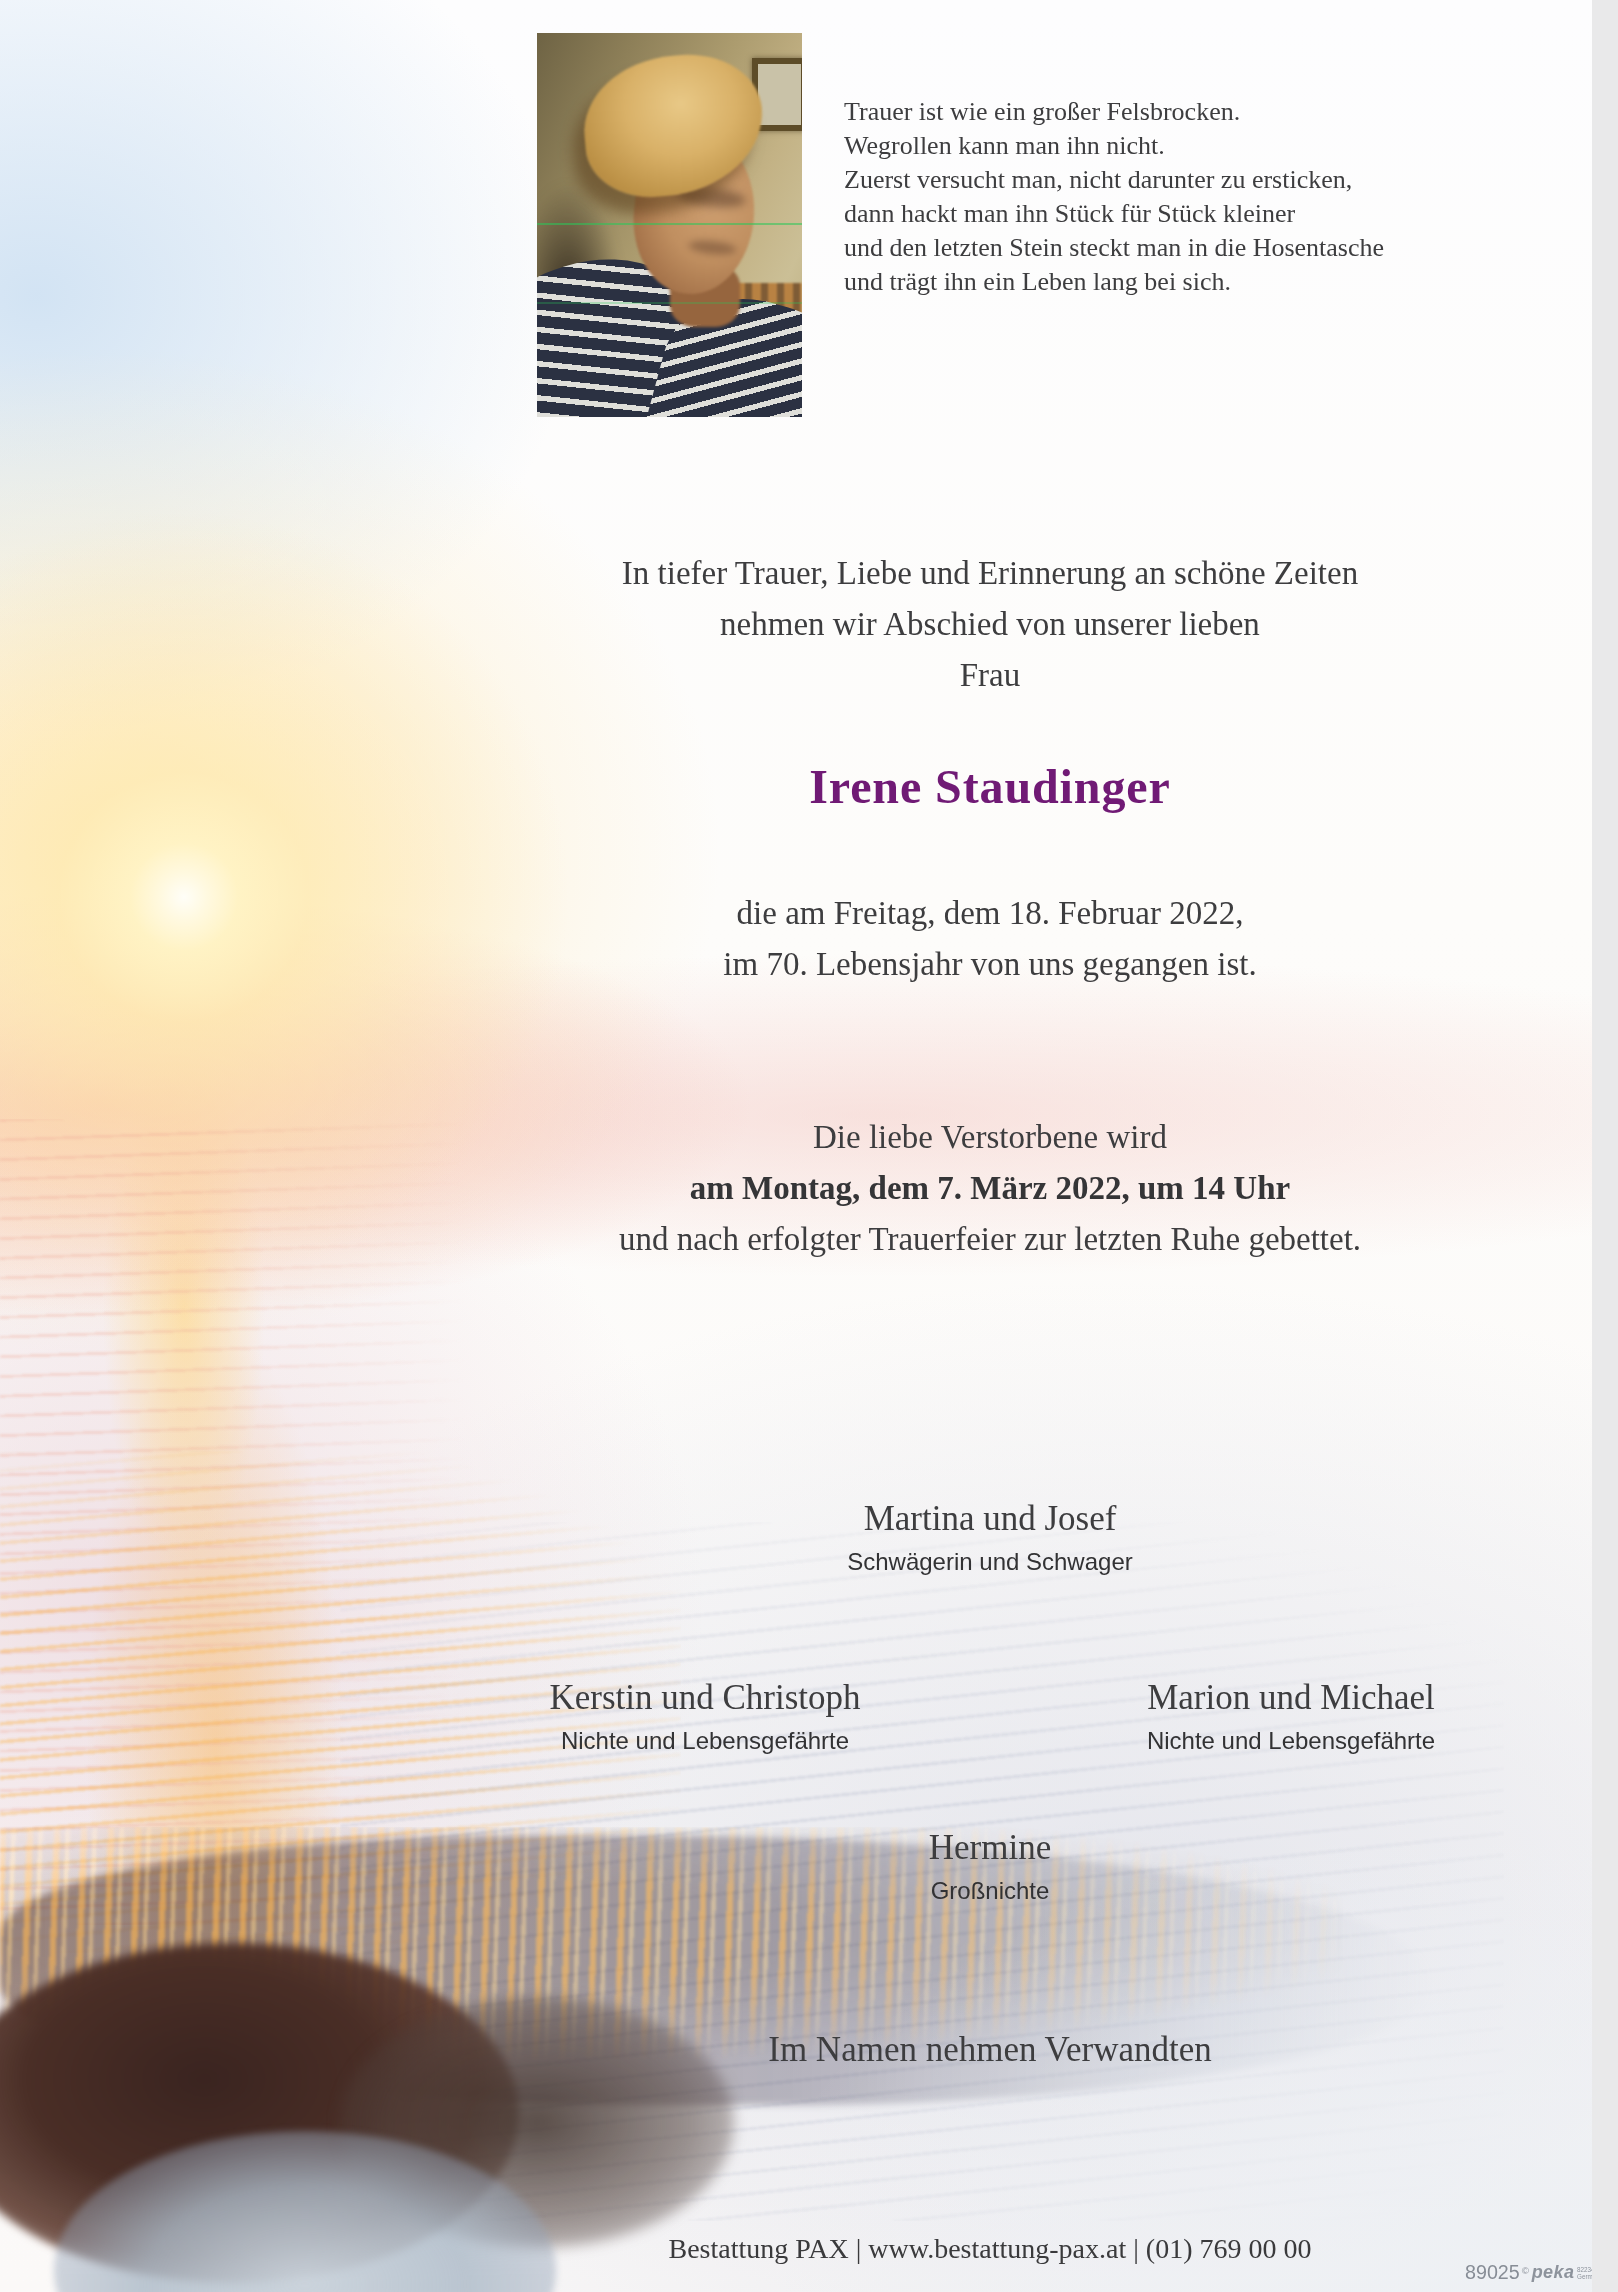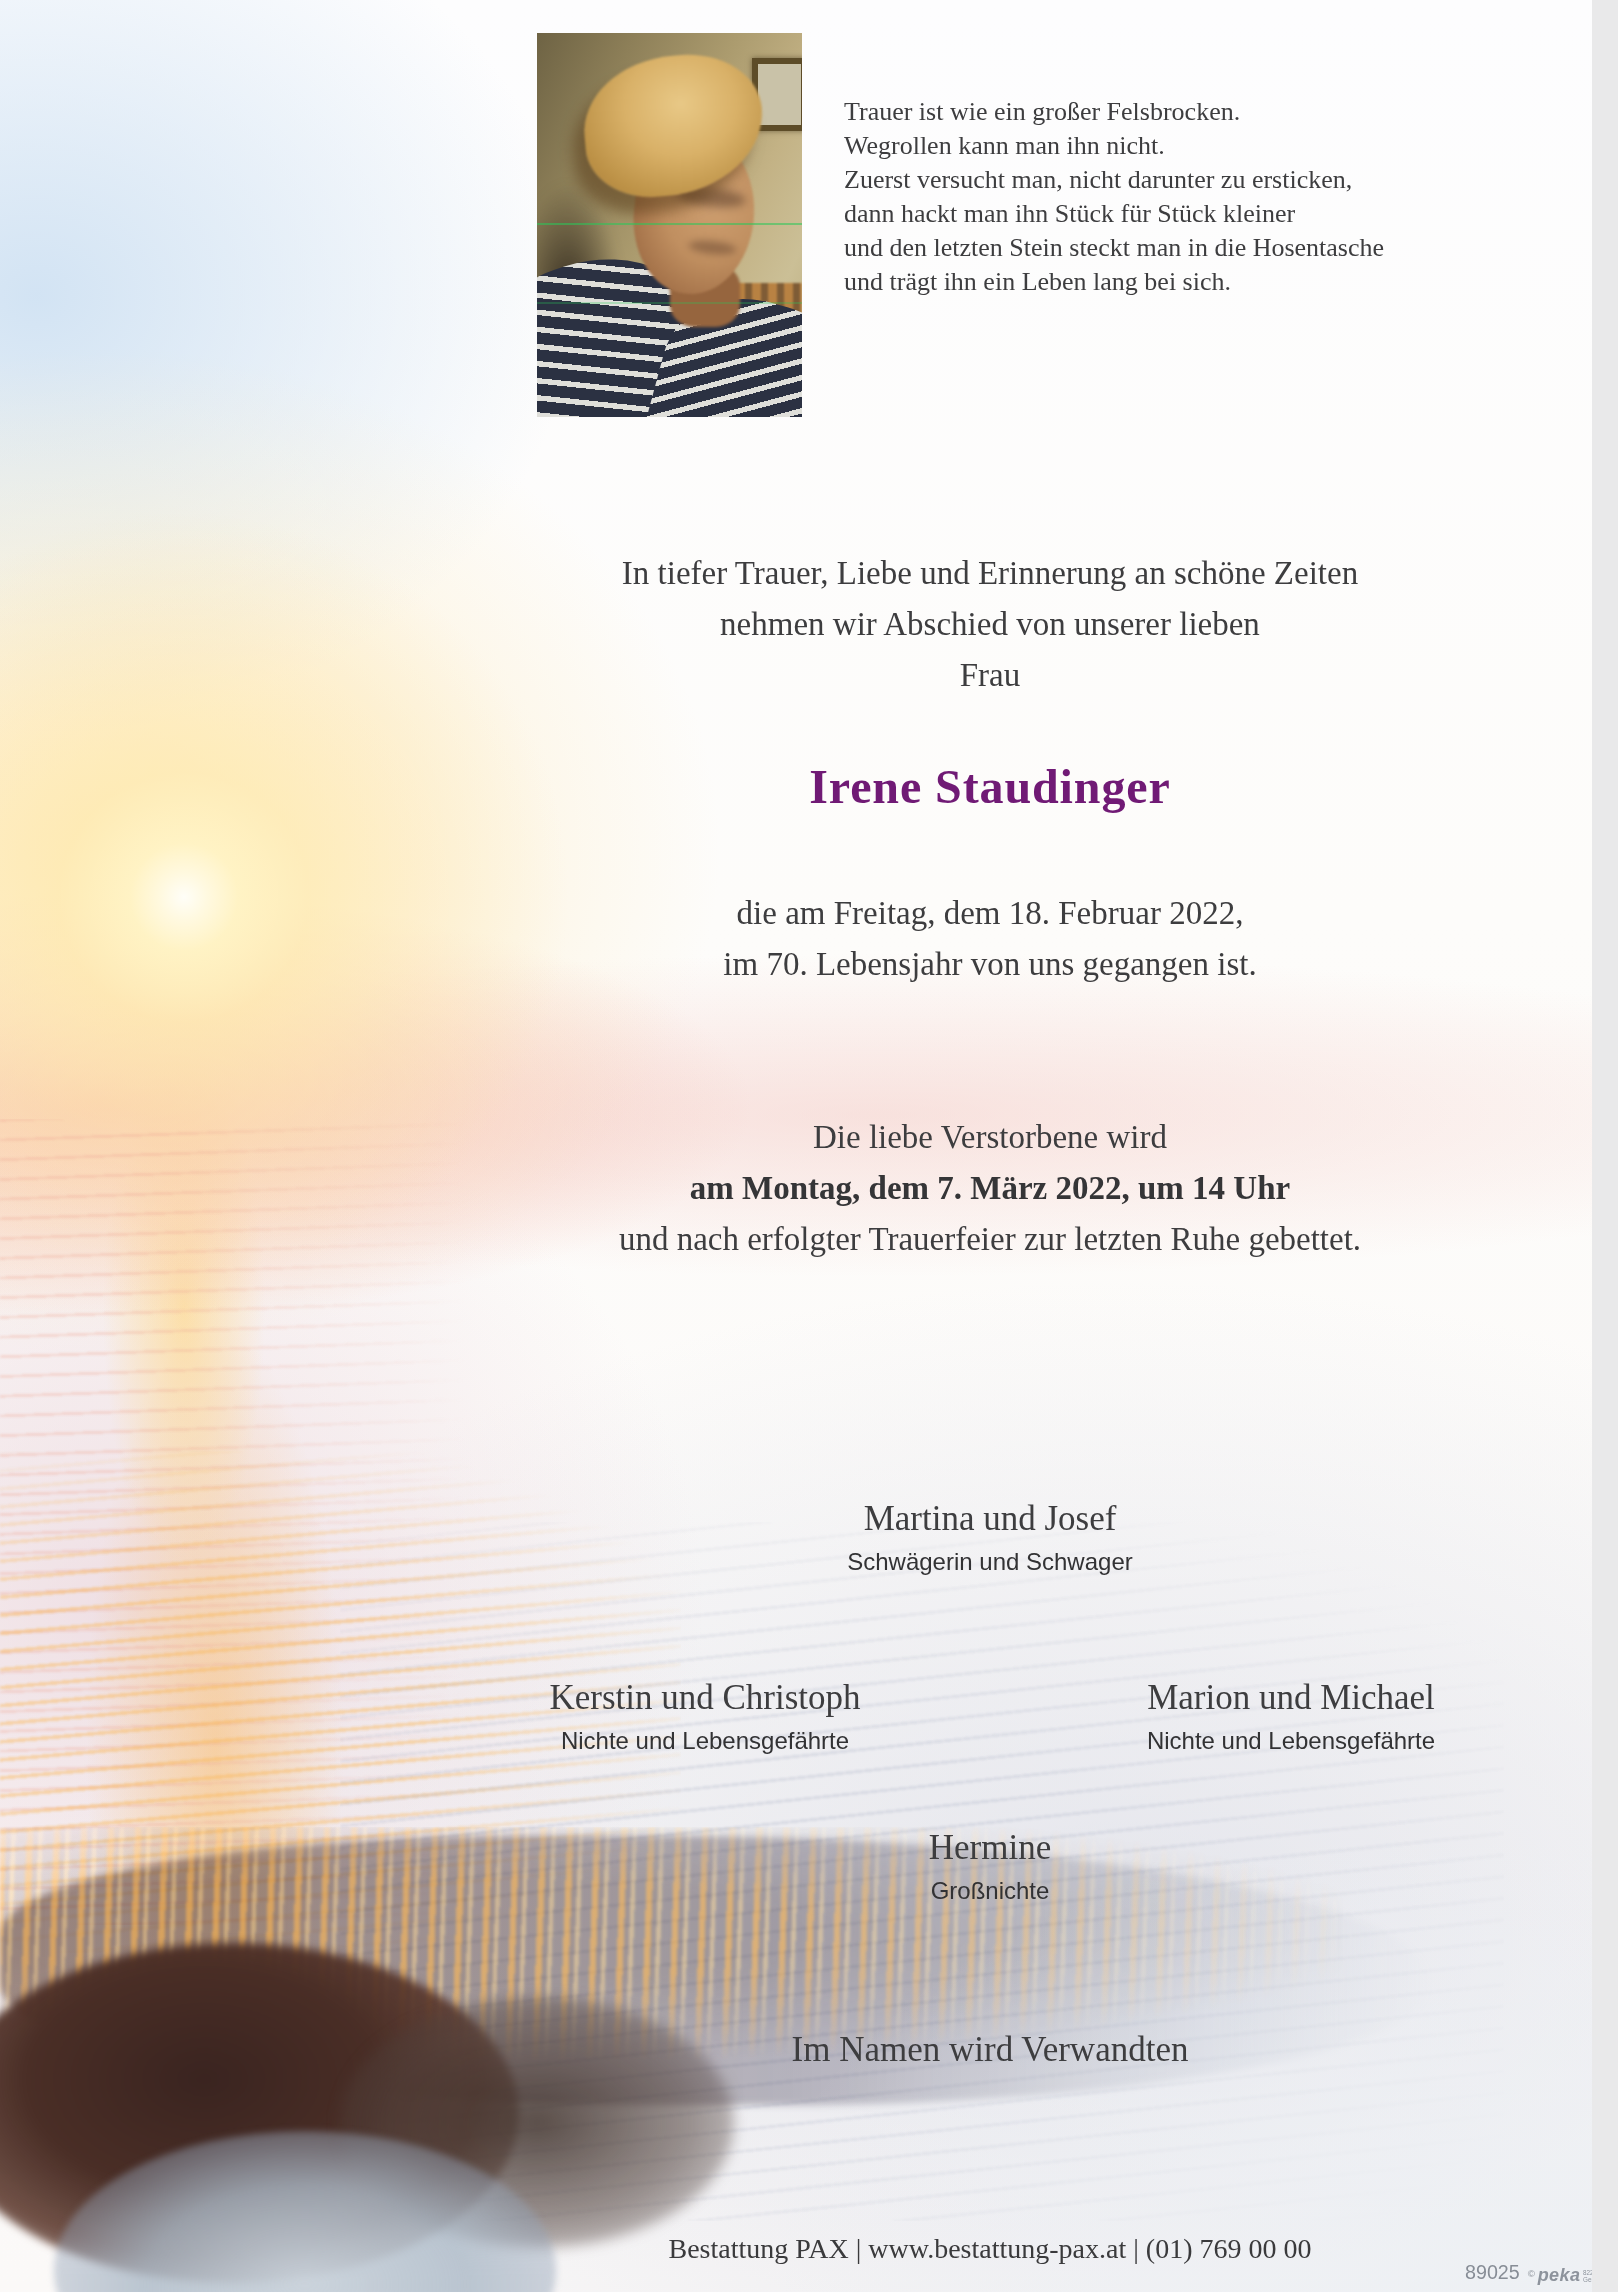--- a/index.html
+++ b/index.html
@@ -105,21 +105,21 @@
   .names-line{font-size:35px;line-height:47px;margin-top:44px;}
   .relation-line{font-family:"Liberation Sans", sans-serif;font-size:24px;line-height:39px;color:#323234;}
   .mourner-primary{top:1451px;}
   .mourner-left{position:absolute;left:347px;width:716px;text-align:center;top:1630px;}
   .mourner-right{position:absolute;left:933px;width:716px;text-align:center;top:1630px;}
   .mourner-grandniece{top:1780px;}
   .closing{top:2026px;font-size:35px;line-height:47px;}
   .footer{top:2226px;font-size:28px;line-height:45px;color:#3a3a3c;}
 
   
-  .print-corner{position:absolute;left:1465px;top:2262px;width:152px;display:flex;align-items:flex-end;gap:8px;
+  .print-corner{position:absolute;left:1465px;top:2262px;width:152px;display:flex;align-items:center;gap:2px;
     font-family:"Liberation Sans", sans-serif;color:#8d939c;}
   .print-code{font-size:19.7px;line-height:21.5px;color:#878d96;}
   .peka{display:flex;align-items:flex-start;gap:2.7px;}
   .peka-mark{font-size:9.9px;line-height:10.7px;}
   .peka-brand{font-size:18px;line-height:12.5px;font-weight:bold;font-style:italic;letter-spacing:0.4px;}
   .peka-addr{font-size:6.3px;line-height:7.2px;width:52px;}
 </style>
 </head>
 <body>
 
@@ -192,21 +192,21 @@
   <div class="mourner-right">
     <div class="names-line">Marion und Michael</div>
     <div class="relation-line">Nichte und Lebensgefährte</div>
   </div>
 
   <div class="center-col mourner-grandniece">
     <div class="names-line">Hermine</div>
     <div class="relation-line">Großnichte</div>
   </div>
 
-  <div class="center-col closing">Im Namen wird Verwandten</div>
+  <div class="center-col closing">Im Namen nehmen Verwandten</div>
 
   <div class="center-col footer">Bestattung PAX | www.bestattung-pax.at | (01) 769 00 00</div>
 
   <div class="print-corner">
     <span class="print-code">89025</span>
     <span class="peka">
       <span class="peka-mark">©</span>
       <span class="peka-brand">peka</span>
       <span class="peka-addr">82234 Wessling Germany</span>
     </span>

